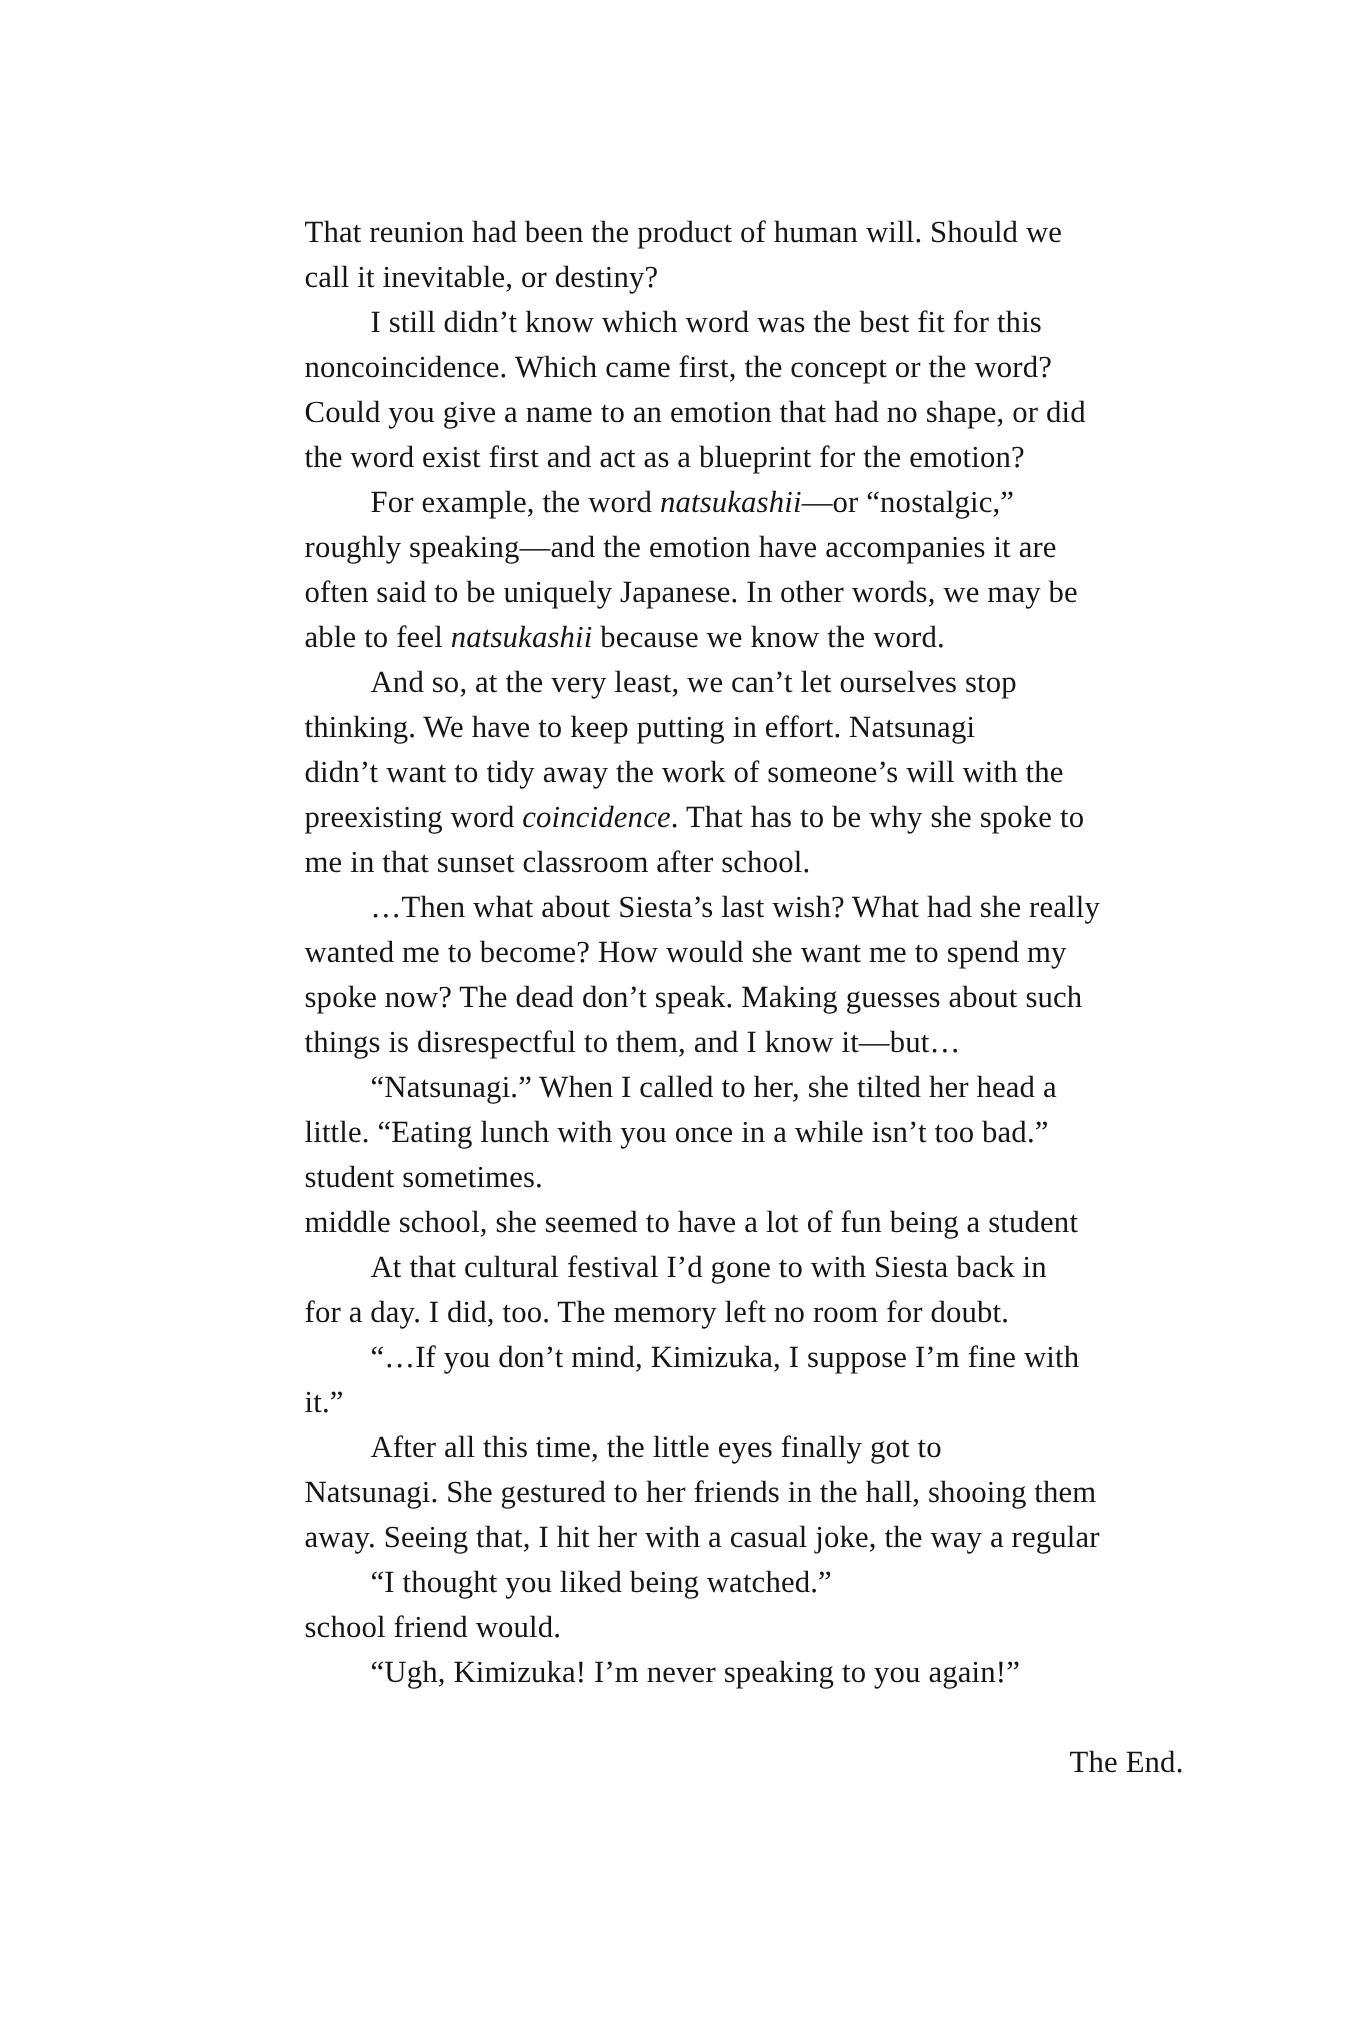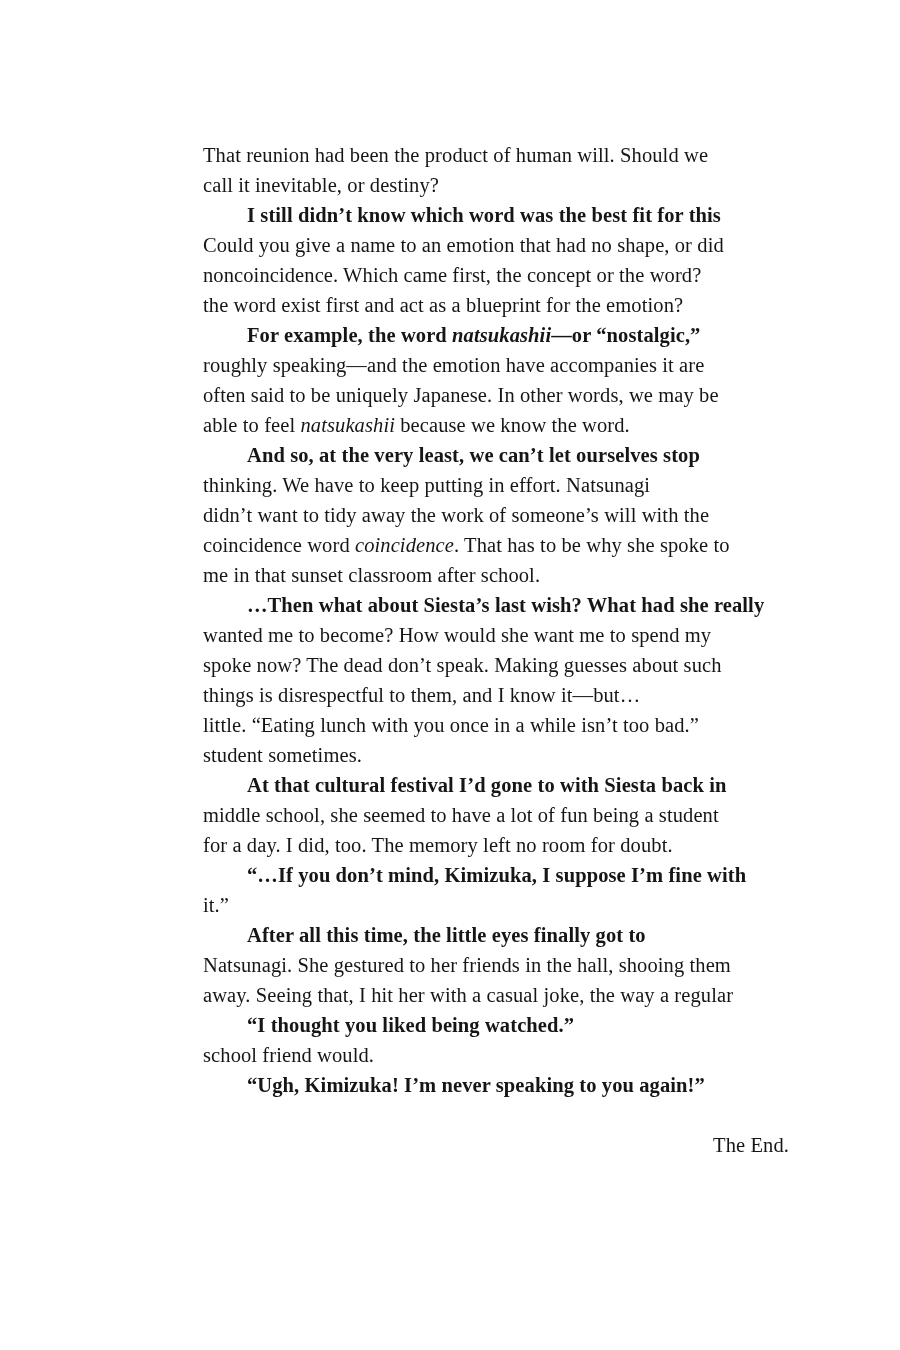--- a/index.html
+++ b/index.html
@@ -23,60 +23,60 @@
     font-size: 20.5px;
     line-height: 30px;
     color: #161616;
     letter-spacing: 0.1px;
   }
   .line {
     white-space: nowrap;
   }
   .line.indent {
     padding-left: 44px;
-    font-weight: bold;
   }
   .italic {
     font-style: italic;
   }
   .ending-line {
     margin-top: 30px;
     text-align: right;
     padding-right: 14px;
   }
 </style>
 </head>
 <body>
 
 <div class="page">
   <div class="text-block">
     <div id="paragraphs">
         <div class="line"><span>That reunion had been the product of human will. Should we</span></div>
         <div class="line"><span>call it inevitable, or destiny?</span></div>
         <div class="line indent"><span>I still didn’t know which word was the best fit for this</span></div>
+        <div class="line"><span>noncoincidence. Which came first, the concept or the word?</span></div>
         <div class="line"><span>Could you give a name to an emotion that had no shape, or did</span></div>
-        <div class="line"><span>noncoincidence. Which came first, the concept or the word?</span></div>
         <div class="line"><span>the word exist first and act as a blueprint for the emotion?</span></div>
         <div class="line indent"><span>For example, the word </span><span class="italic">natsukashii</span><span>—or “nostalgic,”</span></div>
         <div class="line"><span>roughly speaking—and the emotion have accompanies it are</span></div>
         <div class="line"><span>often said to be uniquely Japanese. In other words, we may be</span></div>
         <div class="line"><span>able to feel </span><span class="italic">natsukashii</span><span> because we know the word.</span></div>
         <div class="line indent"><span>And so, at the very least, we can’t let ourselves stop</span></div>
         <div class="line"><span>thinking. We have to keep putting in effort. Natsunagi</span></div>
         <div class="line"><span>didn’t want to tidy away the work of someone’s will with the</span></div>
-        <div class="line"><span>coincidence word </span><span class="italic">coincidence</span><span>. That has to be why she spoke to</span></div>
+        <div class="line"><span>preexisting word </span><span class="italic">coincidence</span><span>. That has to be why she spoke to</span></div>
         <div class="line"><span>me in that sunset classroom after school.</span></div>
         <div class="line indent"><span>…Then what about Siesta’s last wish? What had she really</span></div>
         <div class="line"><span>wanted me to become? How would she want me to spend my</span></div>
         <div class="line"><span>spoke now? The dead don’t speak. Making guesses about such</span></div>
         <div class="line"><span>things is disrespectful to them, and I know it—but…</span></div>
+        <div class="line indent"><span>“Natsunagi.” When I called to her, she tilted her head a</span></div>
         <div class="line"><span>little. “Eating lunch with you once in a while isn’t too bad.”</span></div>
         <div class="line"><span>student sometimes.</span></div>
+        <div class="line"><span>middle school, she seemed to have a lot of fun being a student</span></div>
         <div class="line indent"><span>At that cultural festival I’d gone to with Siesta back in</span></div>
-        <div class="line"><span>middle school, she seemed to have a lot of fun being a student</span></div>
         <div class="line"><span>for a day. I did, too. The memory left no room for doubt.</span></div>
         <div class="line indent"><span>“…If you don’t mind, Kimizuka, I suppose I’m fine with</span></div>
         <div class="line"><span>it.”</span></div>
         <div class="line indent"><span>After all this time, the little eyes finally got to</span></div>
         <div class="line"><span>Natsunagi. She gestured to her friends in the hall, shooing them</span></div>
         <div class="line"><span>away. Seeing that, I hit her with a casual joke, the way a regular</span></div>
         <div class="line indent"><span>“I thought you liked being watched.”</span></div>
         <div class="line"><span>school friend would.</span></div>
         <div class="line indent"><span>“Ugh, Kimizuka! I’m never speaking to you again!”</span></div>
       </div>

